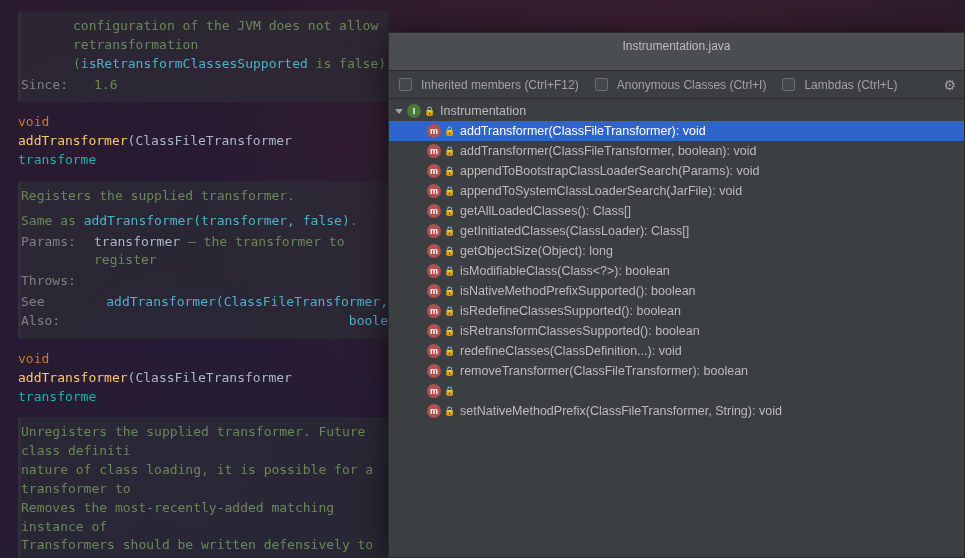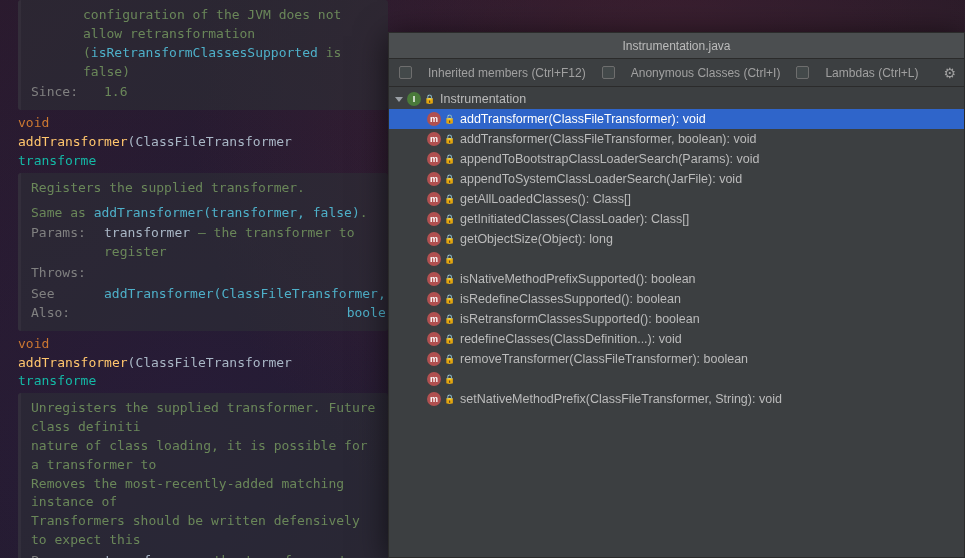--- a/index.html
+++ b/index.html
@@ -29,22 +29,22 @@
     width: 370px;
     height: 558px;
     z-index: 1;
     font-family: "Consolas","Menlo",monospace;
     font-size: 13px;
     line-height: 1.45;
   }
   .doc-block {
     background: rgba(45,50,55,0.55);
     border-left: 3px solid rgba(255,255,255,0.04);
-    padding: 6px 10px;
-    margin: 0 0;
+    padding: 6px 0;
+    margin: 11px 0;
     border-radius: 3px;
   }
   .doc-green { color: #6a8759; }
   .kw-teal { color: #4eb0c9; text-align: right; }
   .row { display: flex; gap: 15px; margin: 2px 0; }
   .row .label { color: #808080; min-width: 58px; }
   .sig { margin: 4px 16px 2px 0; }
   .sig .type { color: #cc7832; }
   .sig .name { color: #ffc66d; }
   .sig .paren { color: #a9b7c6; }
@@ -59,21 +59,21 @@
     width: 577px;
     height: 526px;
     background: #3c3f41;
     border: 1px solid #2b2b2b;
     box-shadow: 0 4px 30px rgba(0,0,0,0.6);
     z-index: 5;
     display: flex;
     flex-direction: column;
   }
   .popup-title {
-    height: 26px;
+    height: 38px;
     line-height: 26px;
     background: #4b4e50;
     text-align: center;
     color: #bbbbbb;
     font-size: 12px;
     border-bottom: 1px solid #2b2b2b;
   }
   .popup-options {
     height: 28px;
     display: flex;
@@ -87,21 +87,21 @@
     position: relative;
   }
   .checkbox {
     width: 13px; height: 13px;
     border: 1px solid #6e6e6e;
     background: #43494a;
     border-radius: 2px;
     display: inline-block;
     flex-shrink: 0;
   }
-  .opt { display: flex; align-items: center; gap: 16px; cursor: pointer; }
+  .opt { display: flex; align-items: center; gap: 9px; cursor: pointer; }
   .gear { position: absolute; right: 8px; color: #a0a0a0; font-size: 14px; cursor: pointer;}
   .tree { padding: 2px 0; }
   .tree-row {
     display: flex;
     align-items: center;
     height: 20px;
     padding-left: 6px;
     color: #bbbbbb;
     font-size: 12.5px;
     cursor: pointer;
@@ -265,20 +265,21 @@
         <div class="tree-row">
           <span class="indent"></span>
           <span class="icon method">m</span>
           <span class="badge-lock">🔒</span>
           <span>getObjectSize(Object): long</span>
         </div>
         <div class="tree-row">
           <span class="indent"></span>
           <span class="icon method">m</span>
           <span class="badge-lock">🔒</span>
+          <span>isModifiableClass(Class&lt;?&gt;): boolean</span>
         </div>
         <div class="tree-row">
           <span class="indent"></span>
           <span class="icon method">m</span>
           <span class="badge-lock">🔒</span>
           <span>isNativeMethodPrefixSupported(): boolean</span>
         </div>
         <div class="tree-row">
           <span class="indent"></span>
           <span class="icon method">m</span>

